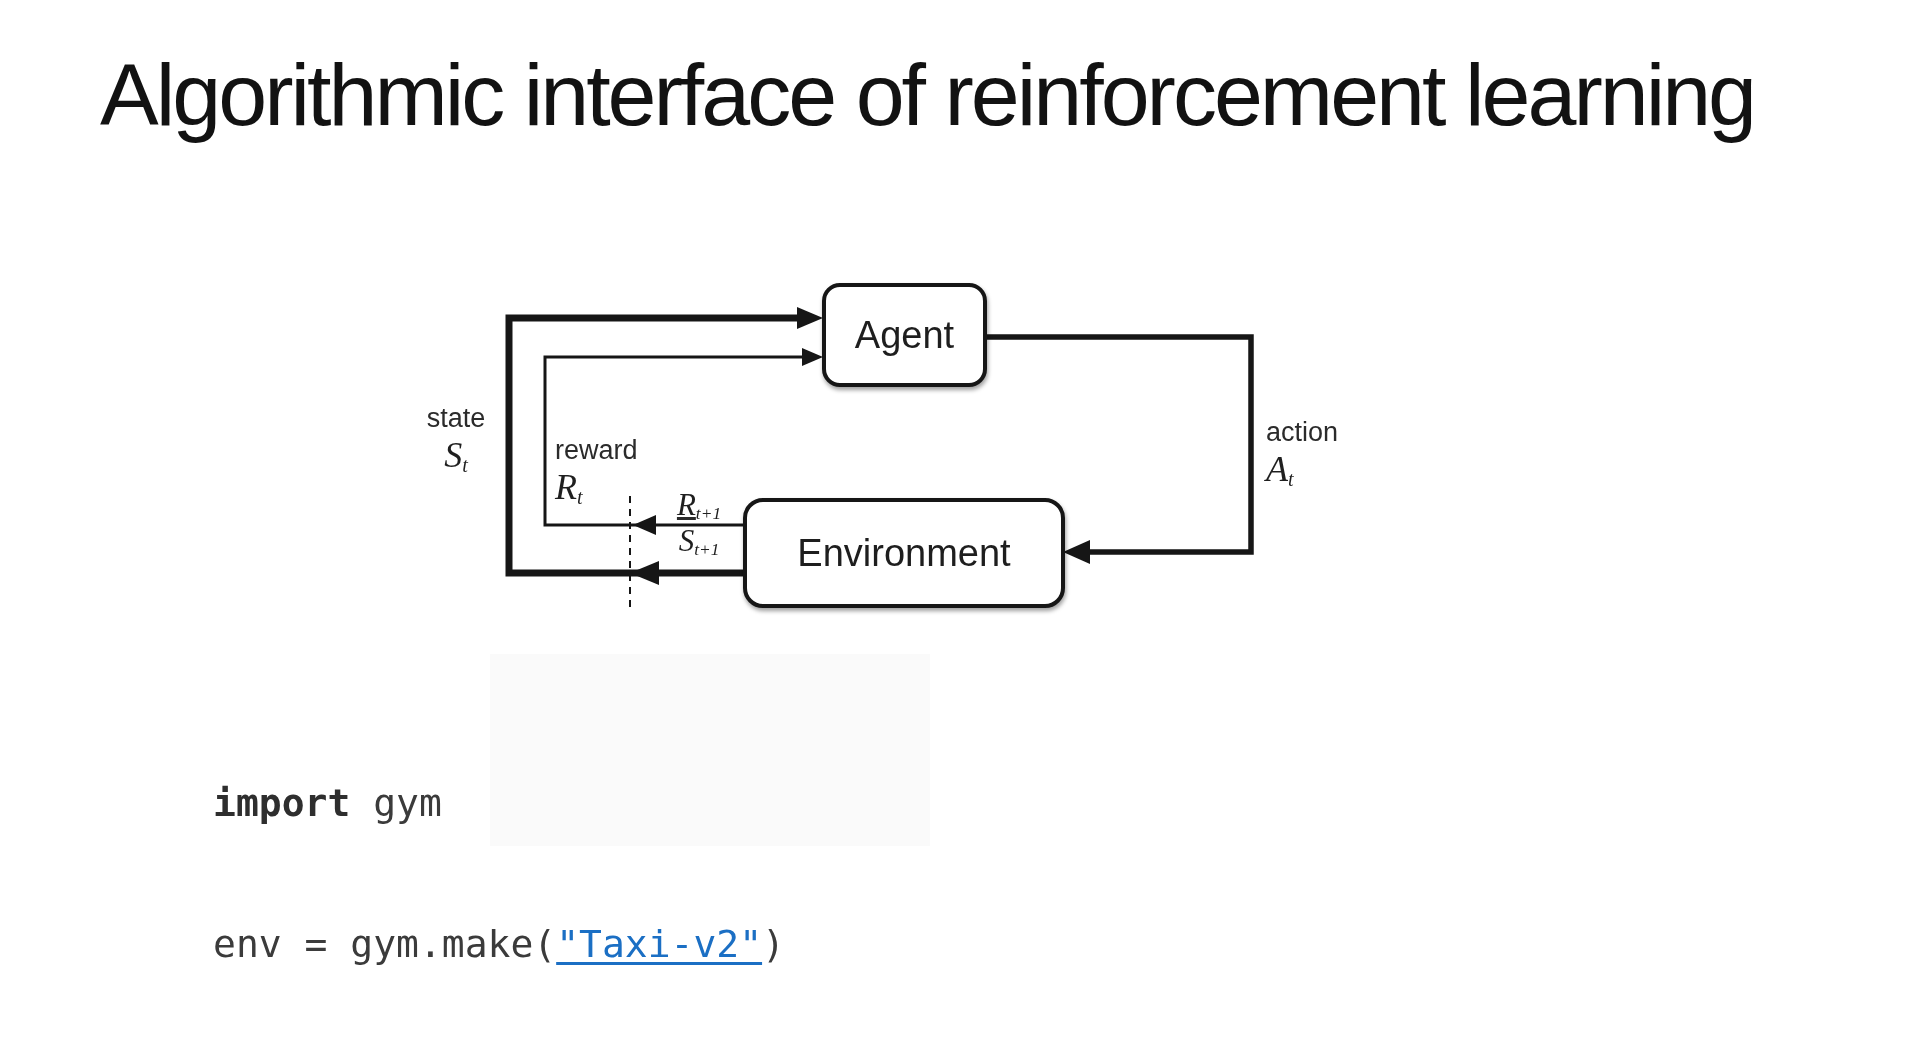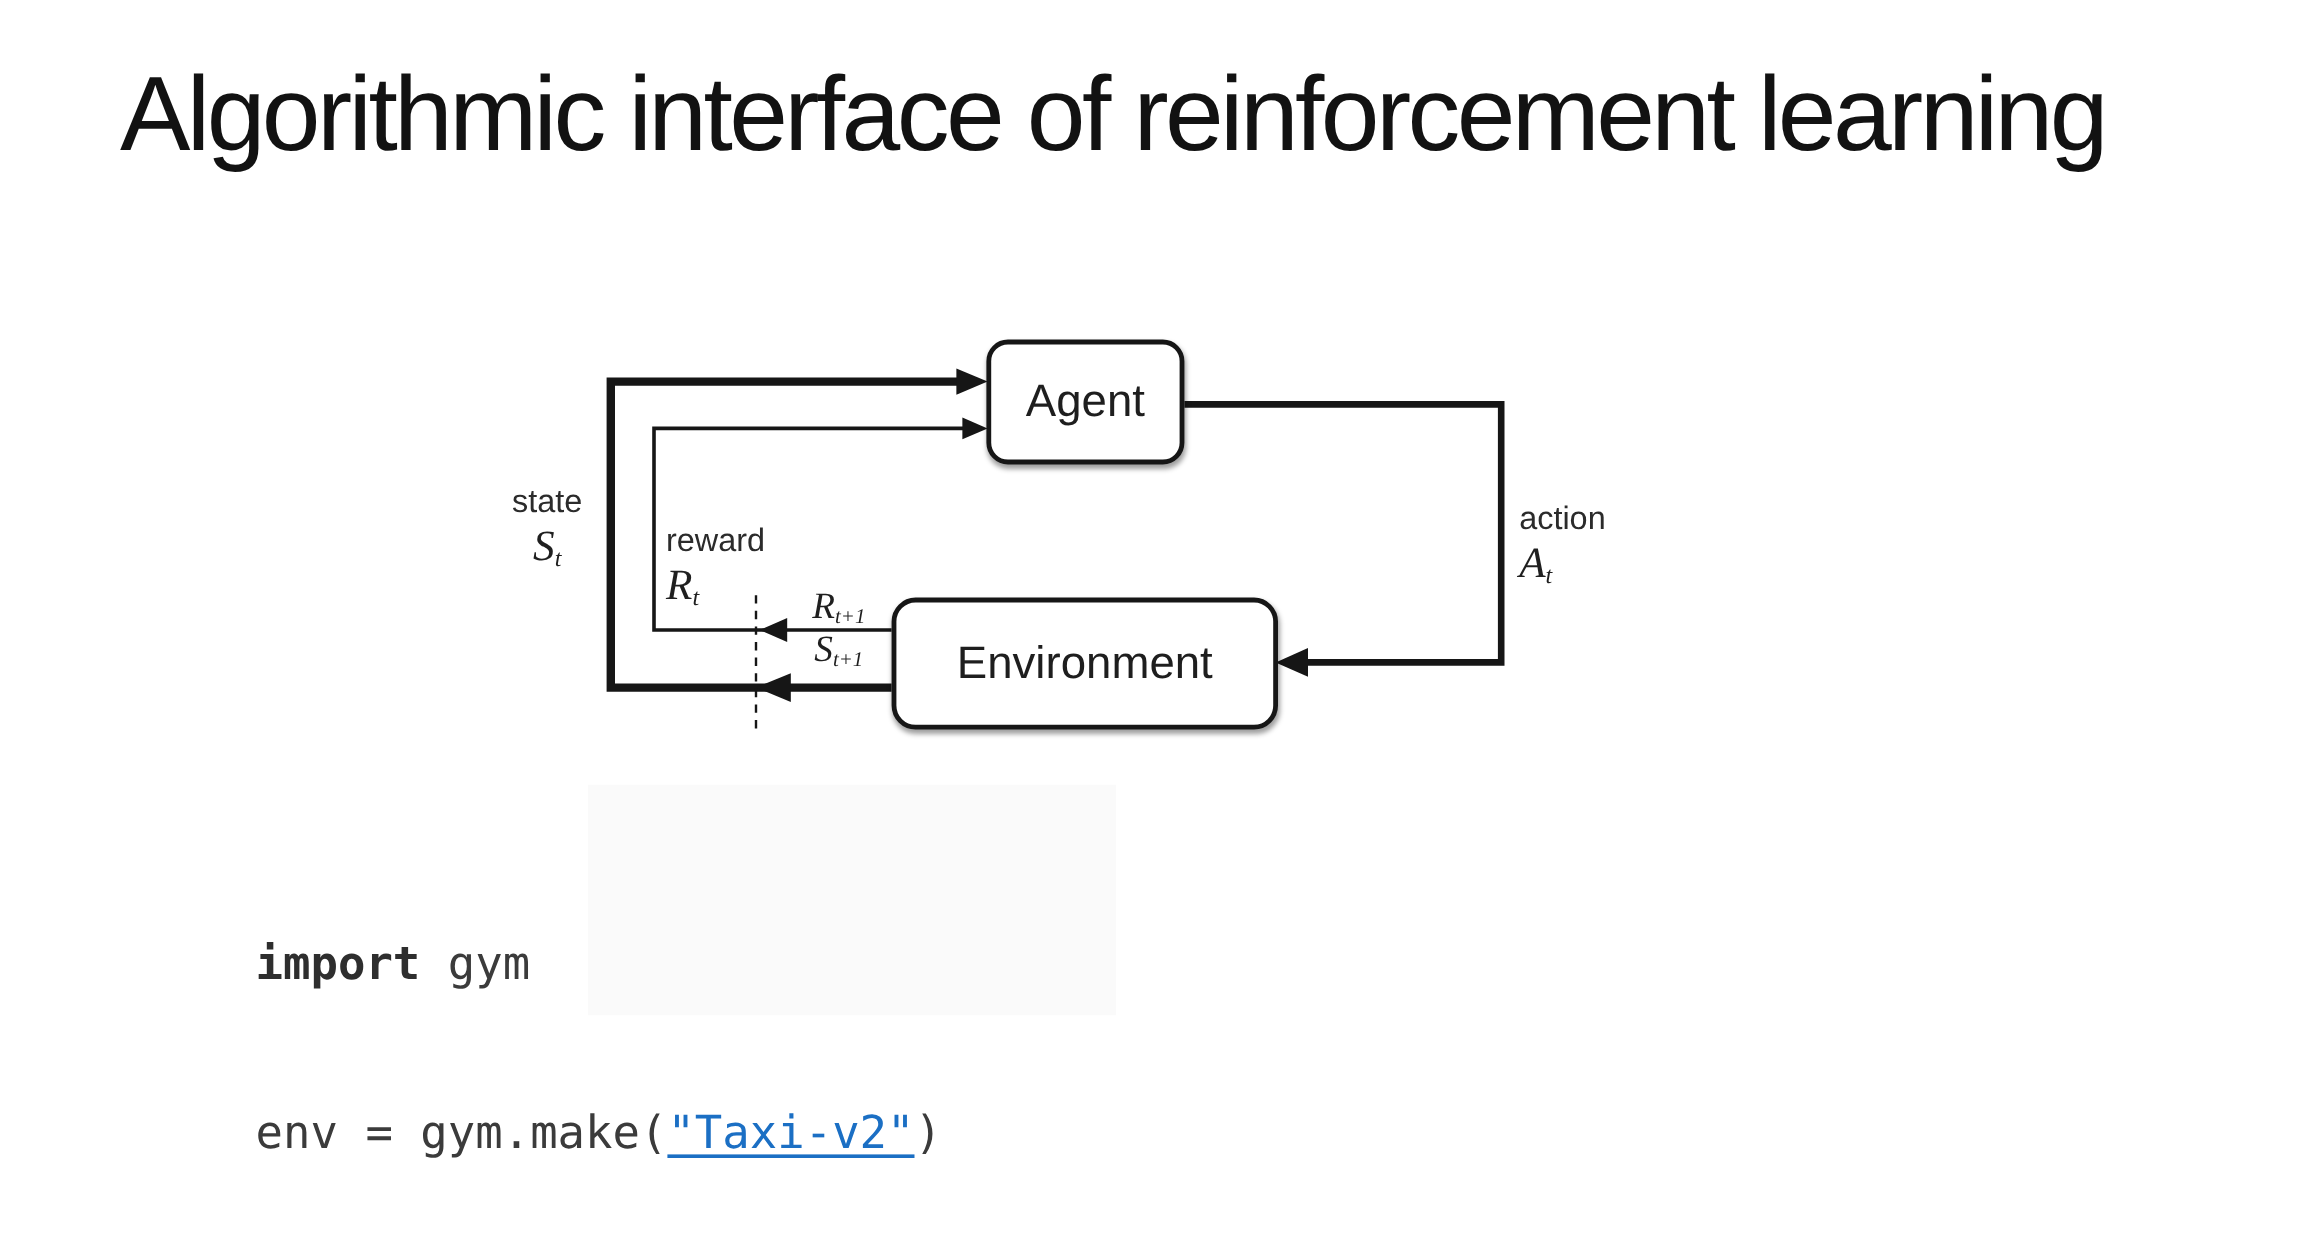--- a/index.html
+++ b/index.html
@@ -33,21 +33,21 @@
   .word { font-size:27px; line-height:32px; }
   .math {
     font-family:"Liberation Serif", serif; font-style:italic;
     font-size:36px; line-height:42px; color:#1f1f1f;
   }
   .math .ms { font-size:0.56em; vertical-align:-0.25em; letter-spacing:0; }
   .small-math { font-size:31px; line-height:34px; }
   .state-label  { left:2px;   top:142px; width:108px; text-align:center; }
   .reward-label { left:155px; top:142px; text-align:left;margin-top:32px; }
   .action-label { left:866px; top:156px; text-align:left; }
-  .rt1-label    { left:262px; top:228px; width:74px; text-align:center; }
+  .rt1-label    { left:262px; top:228px; width:74px; text-align:center;text-decoration:underline; }
   .st1-label    { left:262px; top:264px; width:74px; text-align:center; }
   
   .code {
     position:absolute; left:213px; top:686px;
     font-family:"DejaVu Sans Mono","Liberation Mono",monospace;
     font-size:38px; line-height:47px; color:#3b3b3b; white-space:pre;
   }
   .kw   { font-weight:bold; color:#2e2e2e;text-align:right; }
   .link { color:#1b6fc4; text-decoration:underline; text-decoration-thickness:3px; text-underline-offset:5px; }
 </style>

